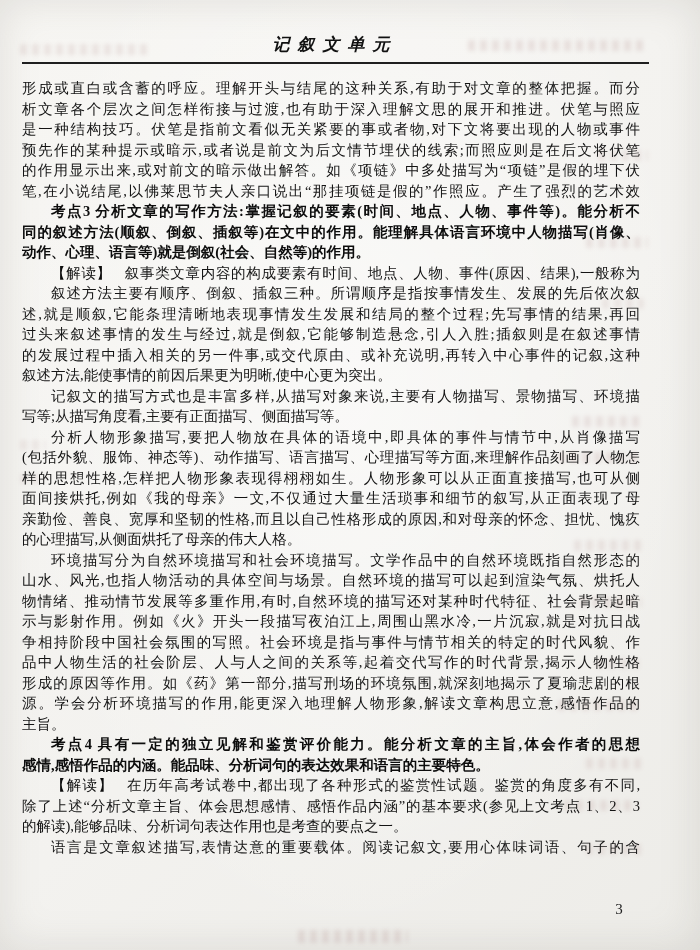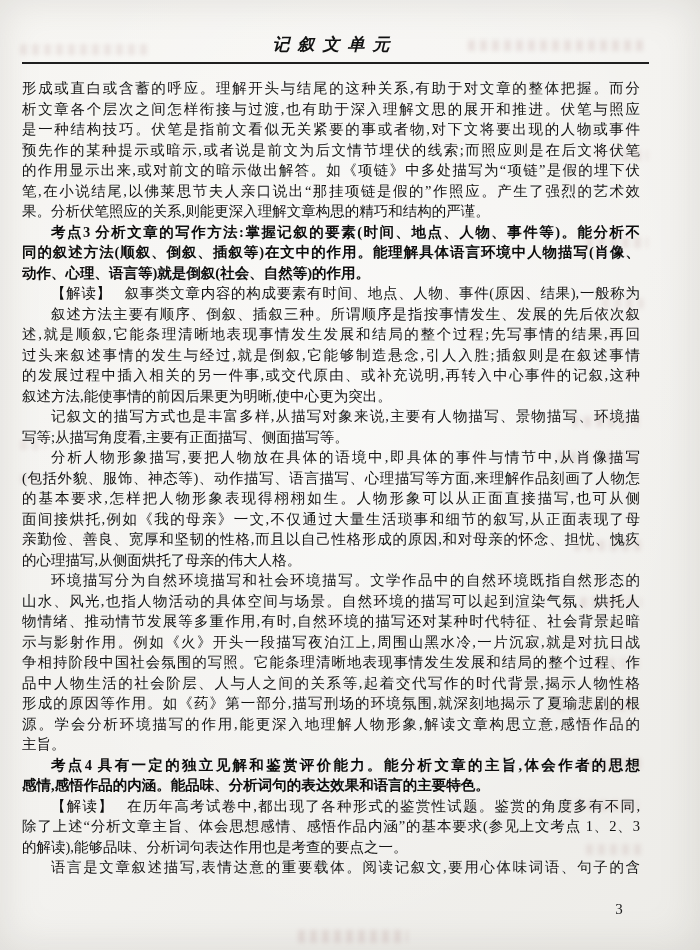--- a/index.html
+++ b/index.html
@@ -86,43 +86,42 @@
   <div class="title">记叙文单元</div>
   <div class="rule"></div>
 
   <div class="text-block">
       <div class="line">形成或直白或含蓄的呼应。理解开头与结尾的这种关系,有助于对文章的整体把握。而分</div>
       <div class="line">析文章各个层次之间怎样衔接与过渡,也有助于深入理解文思的展开和推进。伏笔与照应</div>
       <div class="line">是一种结构技巧。伏笔是指前文看似无关紧要的事或者物,对下文将要出现的人物或事件</div>
       <div class="line">预先作的某种提示或暗示,或者说是前文为后文情节埋伏的线索;而照应则是在后文将伏笔</div>
       <div class="line">的作用显示出来,或对前文的暗示做出解答。如《项链》中多处描写为“项链”是假的埋下伏</div>
       <div class="line">笔,在小说结尾,以佛莱思节夫人亲口说出“那挂项链是假的”作照应。产生了强烈的艺术效</div>
-      <div class="line end">果。分析伏笔照应的关系,则能更深入理解文章构思的精巧和结构的严谨。</div>
       <div class="line b ind">考点3 分析文章的写作方法:掌握记叙的要素(时间、地点、人物、事件等)。能分析不</div>
       <div class="line b">同的叙述方法(顺叙、倒叙、插叙等)在文中的作用。能理解具体语言环境中人物描写(肖像、</div>
       <div class="line b end">动作、心理、语言等)就是倒叙(社会、自然等)的作用。</div>
       <div class="line ind"><span class="pre">【解读】</span>叙事类文章内容的构成要素有时间、地点、人物、事件(原因、结果),一般称为</div>
       <div class="line ind">叙述方法主要有顺序、倒叙、插叙三种。所谓顺序是指按事情发生、发展的先后依次叙</div>
       <div class="line">述,就是顺叙,它能条理清晰地表现事情发生发展和结局的整个过程;先写事情的结果,再回</div>
       <div class="line">过头来叙述事情的发生与经过,就是倒叙,它能够制造悬念,引人入胜;插叙则是在叙述事情</div>
       <div class="line">的发展过程中插入相关的另一件事,或交代原由、或补充说明,再转入中心事件的记叙,这种</div>
       <div class="line end">叙述方法,能使事情的前因后果更为明晰,使中心更为突出。</div>
       <div class="line ind">记叙文的描写方式也是丰富多样,从描写对象来说,主要有人物描写、景物描写、环境描</div>
       <div class="line end">写等;从描写角度看,主要有正面描写、侧面描写等。</div>
       <div class="line ind">分析人物形象描写,要把人物放在具体的语境中,即具体的事件与情节中,从肖像描写</div>
       <div class="line">(包括外貌、服饰、神态等)、动作描写、语言描写、心理描写等方面,来理解作品刻画了人物怎</div>
-      <div class="line">的基本要求,怎样把人物形象表现得栩栩如生。人物形象可以从正面直接描写,也可从侧</div>
+      <div class="line">样的思想性格,怎样把人物形象表现得栩栩如生。人物形象可以从正面直接描写,也可从侧</div>
       <div class="line">面间接烘托,例如《我的母亲》一文,不仅通过大量生活琐事和细节的叙写,从正面表现了母</div>
       <div class="line">亲勤俭、善良、宽厚和坚韧的性格,而且以自己性格形成的原因,和对母亲的怀念、担忧、愧疚</div>
       <div class="line end">的心理描写,从侧面烘托了母亲的伟大人格。</div>
       <div class="line ind">环境描写分为自然环境描写和社会环境描写。文学作品中的自然环境既指自然形态的</div>
       <div class="line">山水、风光,也指人物活动的具体空间与场景。自然环境的描写可以起到渲染气氛、烘托人</div>
       <div class="line">物情绪、推动情节发展等多重作用,有时,自然环境的描写还对某种时代特征、社会背景起暗</div>
       <div class="line">示与影射作用。例如《火》开头一段描写夜泊江上,周围山黑水冷,一片沉寂,就是对抗日战</div>
-      <div class="line">争相持阶段中国社会氛围的写照。它能条理清晰地表现事情发生发展和结局的整个过程、作</div>
+      <div class="line">争相持阶段中国社会氛围的写照。社会环境是指与事件与情节相关的特定的时代风貌、作</div>
       <div class="line">品中人物生活的社会阶层、人与人之间的关系等,起着交代写作的时代背景,揭示人物性格</div>
       <div class="line">形成的原因等作用。如《药》第一部分,描写刑场的环境氛围,就深刻地揭示了夏瑜悲剧的根</div>
       <div class="line">源。学会分析环境描写的作用,能更深入地理解人物形象,解读文章构思立意,感悟作品的</div>
       <div class="line end">主旨。</div>
       <div class="line b ind">考点4 具有一定的独立见解和鉴赏评价能力。能分析文章的主旨,体会作者的思想</div>
       <div class="line b end">感情,感悟作品的内涵。能品味、分析词句的表达效果和语言的主要特色。</div>
       <div class="line ind"><span class="pre">【解读】</span>在历年高考试卷中,都出现了各种形式的鉴赏性试题。鉴赏的角度多有不同,</div>
       <div class="line">除了上述“分析文章主旨、体会思想感情、感悟作品内涵”的基本要求(参见上文考点 1、2、3</div>
       <div class="line end">的解读),能够品味、分析词句表达作用也是考查的要点之一。</div>
       <div class="line ind">语言是文章叙述描写,表情达意的重要载体。阅读记叙文,要用心体味词语、句子的含</div>

